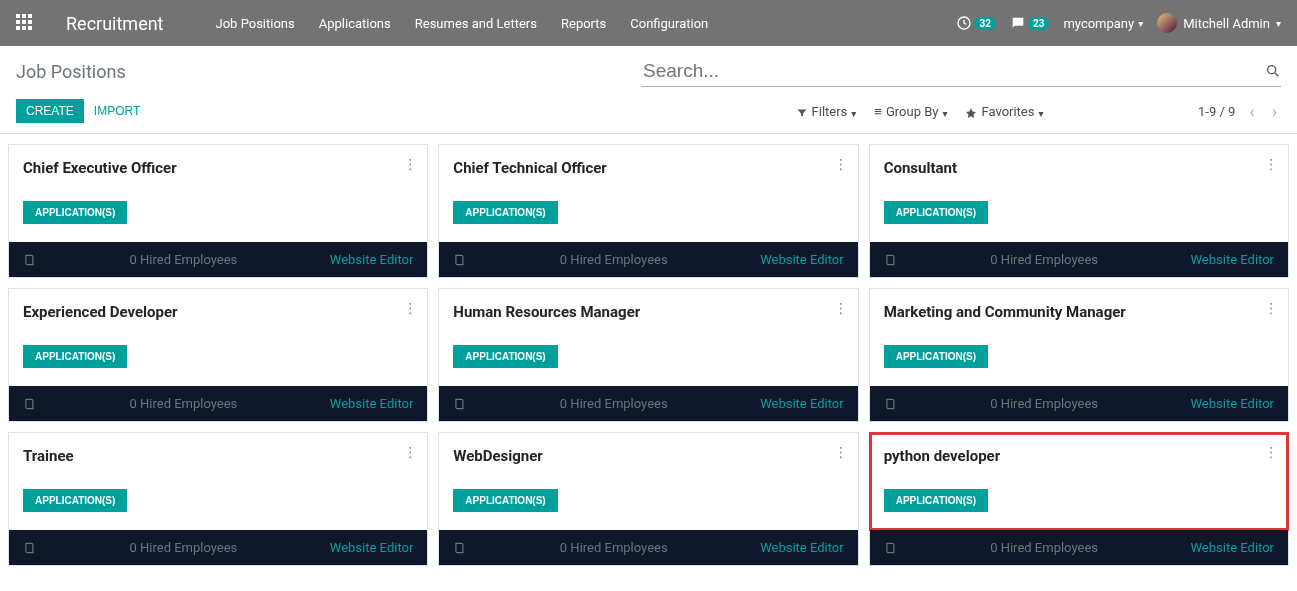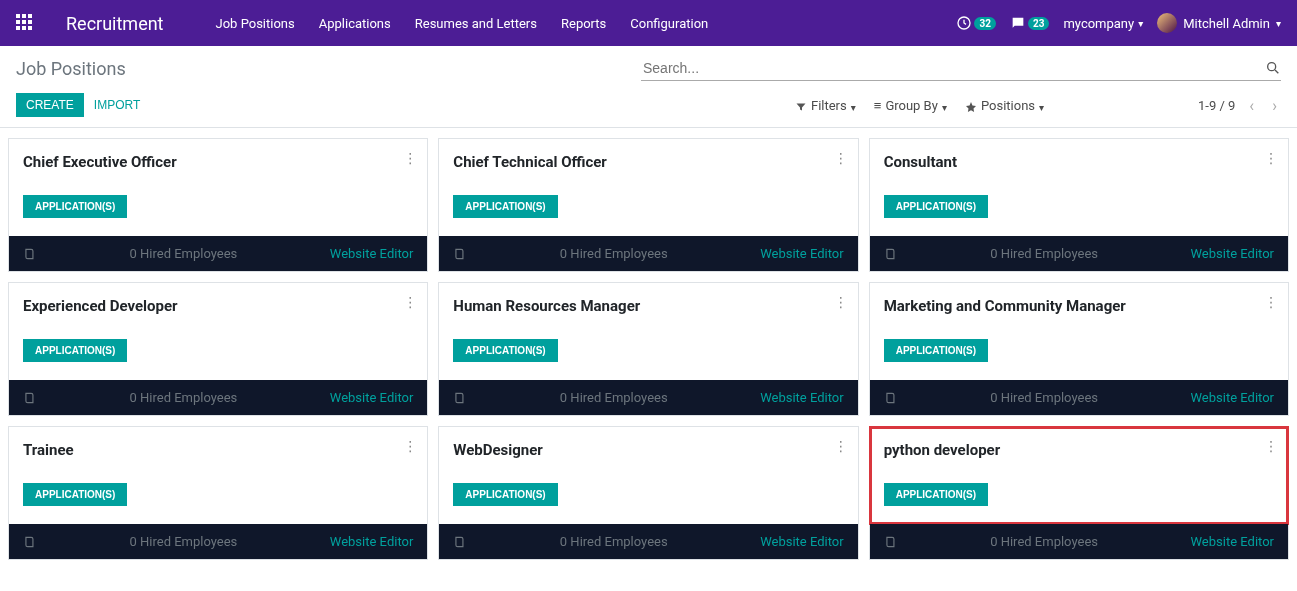--- a/index.html
+++ b/index.html
@@ -1,35 +1,35 @@
 <!DOCTYPE html>
 <html><head>
 <meta charset="utf-8">
 <style>
 * { box-sizing: border-box; margin: 0; padding: 0; }
 body { font-family: -apple-system, BlinkMacSystemFont, "Segoe UI", Roboto, "Helvetica Neue", Arial, sans-serif; font-size: 13px; color: #4c4c4c; background: #fff; width: 1297px; }
-.navbar { background: #4c1d95; height: 46px; display: flex; align-items: center; padding: 0 16px; color: #fff; }
+.navbar { background: #737373; height: 46px; display: flex; align-items: center; padding: 0 16px; color: #fff; }
 .apps-icon { width: 18px; height: 18px; display: grid; grid-template-columns: repeat(3,4px); grid-template-rows: repeat(3,4px); gap: 2px; cursor: pointer; }
 .apps-icon span { background: #fff; width: 4px; height: 4px; }
 .brand { font-size: 18px; margin-left: 32px; margin-right: 40px; }
 .nav-item { padding: 0 12px; color: #fff; cursor: pointer; font-size: 13px; }
 .nav-right { margin-left: auto; display: flex; align-items: center; gap: 14px; }
 .badge-wrap { position: relative; display: flex; align-items: center; gap: 2px; cursor: pointer; }
 .badge-wrap svg { width: 16px; height: 16px; }
 .badge { background: #00a09d; color: #fff; font-size: 10px; padding: 1px 5px; border-radius: 8px; font-weight: bold; }
 .company { cursor: pointer; display: flex; align-items: center; gap: 4px; }
 .user { cursor: pointer; display: flex; align-items: center; gap: 6px; }
 .avatar { width: 20px; height: 20px; border-radius: 50%; background: linear-gradient(135deg,#f0c27b,#4b1248); }
 .caret-down { font-size: 10px; }
 
 .control-panel { border-bottom: 1px solid #dee2e6; }
 .cp-top { display: flex; align-items: center; padding: 10px 16px 6px; }
 .breadcrumb { font-size: 18px; color: #6c757d; }
 .search-wrap { margin-left: auto; width: 640px; position: relative; border-bottom: 1px solid #aaa; display: flex; align-items: center; }
-.search-wrap input { border: none; outline: none; width: 100%; padding: 4px 24px 4px 2px; font-size: 14px; }
+.search-wrap input { border: none; outline: none; width: 100%; padding: 4px 24px 4px 2px; font-size: 19px; }
 .search-wrap .sicon { position: absolute; right: 0; cursor: pointer; width: 16px; height: 16px; }
 
 .cp-bottom { display: flex; align-items: center; padding: 6px 16px 10px; }
 .btn { padding: 5px 10px; font-size: 12px; border: none; cursor: pointer; text-transform: uppercase; font-weight: 500; }
 .btn-primary { background: #00a09d; color: #fff; }
 .btn-link { background: transparent; color: #00a09d; }
 .filter-bar { margin-left: auto; display: flex; align-items: center; gap: 18px; color: #4c4c4c; }
 .fitem { cursor: pointer; display: flex; align-items: flex-end; gap: 4px; font-size: 13px; }
 .pager { margin-left: auto; display: flex; align-items: center; gap: 10px; }
 .pager-arrow { color: #aaa; cursor: pointer; font-size: 16px; padding: 0 4px; }
@@ -118,21 +118,21 @@
         </div>
         <div class="fitem">
           <span style="font-weight:bold;">≡</span>
           <span>Group By</span>
           <span class="caret-down">▾</span>
         </div>
         <div class="fitem">
           <svg width="12" height="12" viewBox="0 0 24 24" fill="#555">
               <path d="M12 2l2.9 6.9L22 10l-5 4.9L18.2 22 12 18.3 5.8 22 7 14.9 2 10l7.1-1.1L12 2z"></path>
             </svg>
-          <span>Positions</span>
+          <span>Favorites</span>
           <span class="caret-down">▾</span>
         </div>
       </div>
       <div class="pager">
         <span>1-9 / 9</span>
         <span class="pager-arrow">‹</span>
         <span class="pager-arrow">›</span>
       </div>
     </div>
   </div>

